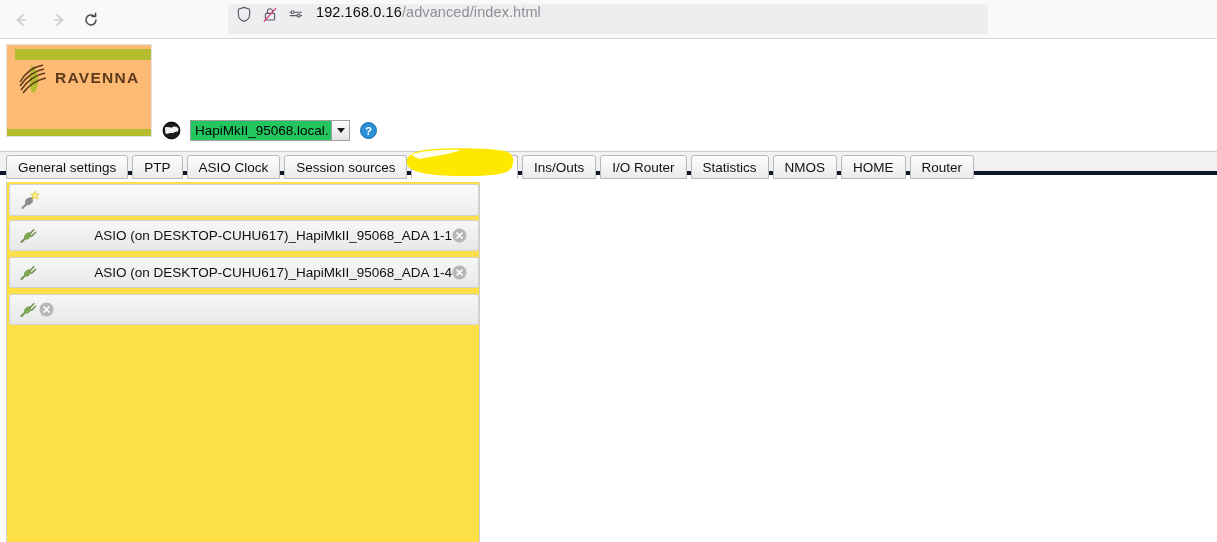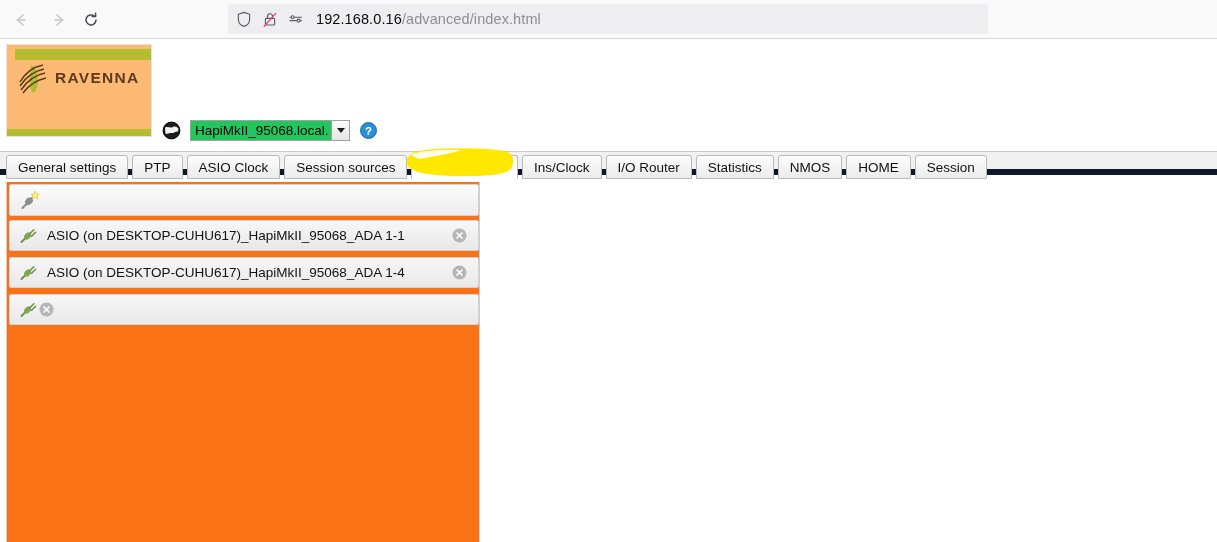--- a/index.html
+++ b/index.html
@@ -26,21 +26,21 @@
   #nav-back  { left: 8px;  }
   #nav-fwd   { left: 46px; }
   #nav-reload{ left: 78px; }
   .nav-btn svg { display: block; }
 
   #url-bar {
     position: absolute; left: 228px; top: 4px;
     width: 760px; height: 30px;
     background: #eeeef0;
     border-radius: 3px;
-    display: flex; align-items: center;
+    display: flex; 
   }
   .url-icon {
     width: 20px; height: 20px;
     margin-left: 6px;
     display: flex; align-items: center; justify-content: center;
     flex: 0 0 auto;
   }
   #url-text {
     margin-left: 10px;
     font-size: 14.5px;
@@ -144,21 +144,21 @@
     width: 17px; height: 17px;
     flex: 0 0 auto;
   }
 
   
   #tabbar {
     position: absolute; left: 0; top: 112px;
     width: 1217px; height: 24px;
     background: #f1f1f1;
     border-top: 1px solid #cccccc;
-    border-bottom: 6px solid #0f172a;
+    border-bottom: 4px solid #0f172a;
   }
   #tabbar-inner {
     position: absolute; left: 6px; top: 1px;
     height: 28px;
     display: flex; align-items: flex-start;
   }
   .tab {
     height: 24px;
     margin-top: 2px;
     padding: 0 11px;
@@ -184,23 +184,24 @@
     left: 398px; top: 108px;
     width: 118px; height: 30px;
     pointer-events: none;
     z-index: 5;
   }
 
   
   #sink-panel {
     position: absolute; left: 6px; top: 143px;
     width: 474px; height: 360px;
-    background: #f97316;
+    background: #fde047;
     border-left: 1px solid #cfcfcf;
     border-right: 1px solid #cfcfcf;
+    text-align: right;
   }
   #sink-add-row {
     position: absolute; left: 2px; top: 2px;
     width: 470px; height: 32px;
     background: linear-gradient(#fbfbfb, #ededed);
     border: 1px solid #d2d2d2;
     border-radius: 2px;
   }
   #add-plug-icon {
     position: absolute; left: 8px; top: 5px;
@@ -337,26 +338,26 @@
     </span>
   </div>
 
   <div id="tabbar">
     <div id="tabbar-inner">
         <div class="tab">General settings</div>
         <div class="tab">PTP</div>
         <div class="tab">ASIO Clock</div>
         <div class="tab">Session sources</div>
         <div class="tab active">Session sinks</div>
-        <div class="tab">Ins/Clock</div>
+        <div class="tab">Ins/Outs</div>
         <div class="tab">I/O Router</div>
         <div class="tab">Statistics</div>
         <div class="tab">NMOS</div>
         <div class="tab">HOME</div>
-        <div class="tab">Session</div>
+        <div class="tab">Router</div>
       </div>
   </div>
 
   <div id="highlight-marker">
     <svg width="118" height="30" viewBox="0 0 118 30">
       <path d="M9 17 C7 10 14 4 30 2.5 C52 0.6 86 1 104 3.5 C115 5 117 12 114 20 C111 27 96 29 66 29 C38 29 12 27 9 17 Z" fill="#ffe800"></path>
       <path d="M13 8 C24 3.5 44 2.4 63 3 C52 7 36 9.5 21 12 Z" fill="#ffffff" opacity="0.92"></path>
     </svg>
   </div>
 

